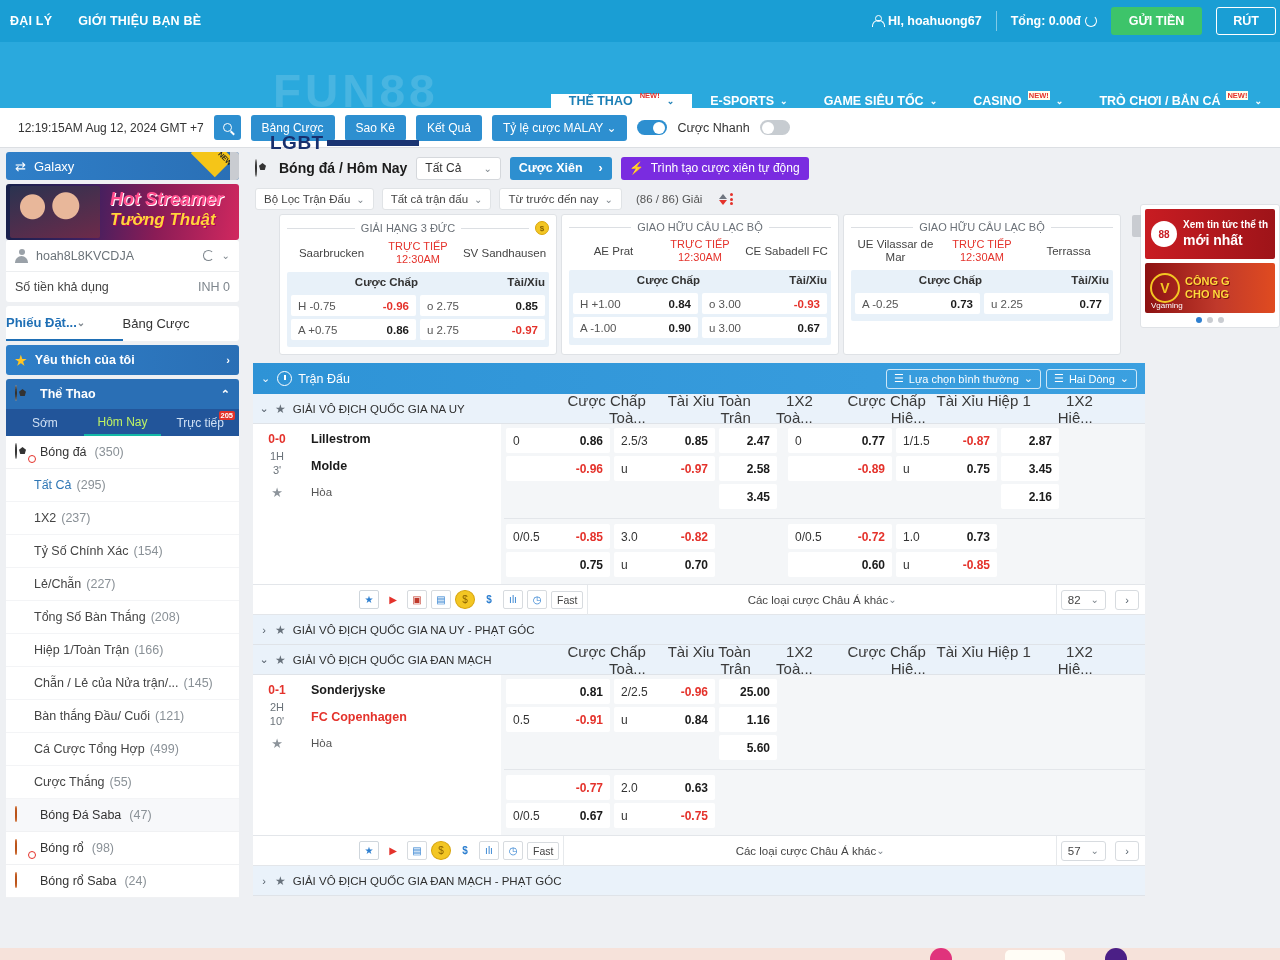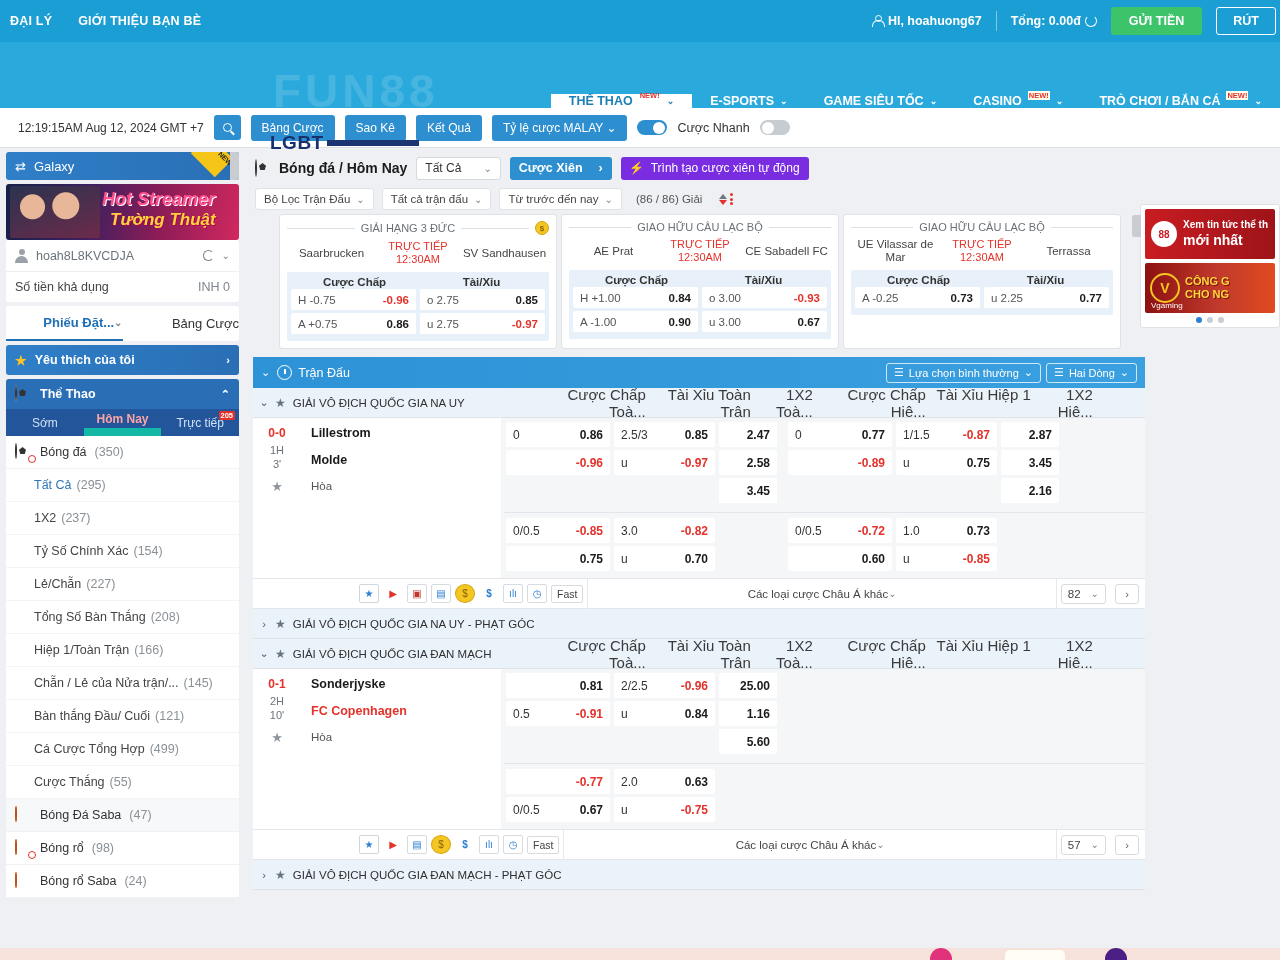--- a/index.html
+++ b/index.html
@@ -62,42 +62,42 @@
   .galaxy { height:28px; background:linear-gradient(90deg,#2f7fc8,#2a6fb5); border-radius:3px; color:#fff; display:flex; align-items:center; gap:8px; padding-left:9px; font-size:13px; position:relative; overflow:hidden;}
   .galaxy .swap { font-size:13px; }
   .galaxy .newflag { position:absolute; right:10px; top:-9px; width:34px; height:26px; background:#f5c518; transform:rotate(45deg); }
   .galaxy .newtxt { position:absolute; right:6px; top:3px; font-size:7px; font-weight:bold; color:#222; transform:rotate(45deg);}
   .galaxy .dots { position:absolute; right:0; top:0; bottom:0; width:9px; background:#c9ccd1; }
   .promo { height:56px; margin-top:4px; border-radius:3px; background:linear-gradient(100deg,#16204a 0%,#3c2060 35%,#8a1c56 65%,#d1285f 100%); position:relative; overflow:hidden;}
   .promo .girl{position:absolute;left:4px;top:2px;width:90px;height:52px;background:
      radial-gradient(circle at 25% 40%, #e8b79a 12px, transparent 13px),
      radial-gradient(circle at 62% 38%, #e8b79a 13px, transparent 14px),
      linear-gradient(160deg,#2a3350,#6d2a4a);border-radius:2px;}
-  .promo .t1{position:absolute;left:96px;top:5px;color:#ff4d8d;font-size:18px;font-weight:bold;font-style:italic;text-shadow:1px 1px 0 #fff;}
+  .promo .t1{position:absolute;left:104px;top:5px;color:#ff4d8d;font-size:18px;font-weight:bold;font-style:italic;text-shadow:1px 1px 0 #fff;}
   .promo .t2{position:absolute;left:104px;top:26px;color:#ffd43b;font-size:17px;font-weight:bold;font-style:italic;text-shadow:1px 1px 0 #b0005a;}
   .card { background:#fff; border-radius:3px; }
   .acctrow { display:flex; align-items:center; height:32px; padding:0 9px; gap:8px; border-bottom:1px solid #eceef0;}
   .avatar-ic { width:13px;height:14px;position:relative;}
   .avatar-ic:before{content:"";position:absolute;top:0;left:3.5px;width:6px;height:6px;background:#9aa1a8;border-radius:50%;}
   .avatar-ic:after{content:"";position:absolute;bottom:0;left:0;width:13px;height:7px;background:#9aa1a8;border-radius:7px 7px 0 0;}
   .acctname{flex:1;color:#6b7379;font-size:12.5px;}
   .spin{width:11px;height:11px;border:1.6px solid #7e868d;border-radius:50%;border-right-color:transparent;}
   .cv-gray{color:#7e868d;font-size:10px;}
   .balrow { display:flex; align-items:center; height:30px; padding:0 9px; font-size:12.5px; color:#444;}
   .balrow .r { margin-left:auto; color:#7e868d; }
   .tabsrow { display:flex; background:#fff; border-radius:3px; margin-top:4px; height:35px; align-items:stretch;}
-  .tabsrow .t { flex:1; display:flex; align-items:center; justify-content:flex-end; gap:0; font-size:13px; color:#333;}
+  .tabsrow .t { flex:1; display:flex; align-items:center; justify-content:flex-start; gap:0; font-size:13px; color:#333;}
   .tabsrow .t.active { color:#1f6fb5; font-weight:bold; border-bottom:2.5px solid #1f6fb5; }
   .blubar { margin-top:4px; height:30px; border-radius:3px; display:flex; align-items:center; padding:0 9px; gap:8px; color:#fff; font-weight:bold; font-size:12.5px;}
   .fav { background:linear-gradient(90deg,#2f7fc8,#2a6fb5); }
   .star-y { color:#ffc524; font-size:13px; }
   .thethao { background:#2a6fb5; margin-top:4px; height:30px; border-radius:3px 3px 0 0; display:flex; align-items:center; padding:0 9px; gap:8px; color:#fff; font-weight:bold; font-size:12.5px;}
   .subtabs { background:#22559a; display:flex; height:27px; align-items:stretch; }
   .subtabs .s { flex:1; display:flex; align-items:center; justify-content:center; color:#cfe0f4; font-size:12px; position:relative;}
-  .subtabs .s.active { color:#fca5a5; font-weight:bold; border-bottom:8px solid #14b8a6;}
+  .subtabs .s.active { color:#bef264; font-weight:normal; border-bottom:2px solid #14b8a6;}
   .livebadge { position:absolute; top:2px; right:4px; background:#e4322b; color:#fff; font-size:7.5px; padding:0 2px; border-radius:2px; font-weight:bold;}
   .sportlist { background:#fff; }
   .sport { display:flex; align-items:center; gap:8px; height:33px; padding:0 9px; font-size:12.5px; color:#333; border-bottom:1px solid #f0f1f3;}
   .ball { width:15px;height:15px;border-radius:50%;background:#fff;border:1px solid #333;position:relative;}
   .ball:after{content:"";position:absolute;left:3px;top:3px;width:7px;height:7px;background:#333;clip-path:polygon(50% 0,100% 38%,82% 100%,18% 100%,0 38%);}
   .ball.basket{background:#e8762c;border-color:#b9531a;}
   .ball.basket:after{display:none;}
   .clocktag{position:absolute;right:-4px;bottom:-3px;width:8px;height:8px;border-radius:50%;background:#fff;border:1px solid #e4322b;}
   .sportwrap{position:relative;width:17px;height:16px;}
   .sublist { background:#fff; }
@@ -125,21 +125,21 @@
   .cards { display:flex; gap:4px; padding-left:30px; position:relative; }
   .mcard { width:278px; background:#fff; border:1px solid #dfe2e6; border-radius:3px; padding:6px 7px 7px 7px; }
   .mc-league { display:flex; align-items:center; gap:6px; font-size:11px; color:#6a7077; }
   .mc-league .ln { flex:1; height:1px; background:#dcdfe3; }
   .coin { width:14px;height:14px;border-radius:50%;background:#f3c623;border:1.5px solid #d8a50c;color:#8a6200;font-size:8px;display:flex;align-items:center;justify-content:center;font-weight:bold;}
   .mc-teams { display:flex; align-items:center; margin-top:5px; }
   .mc-teams .tm { flex:1; font-size:11.5px; color:#444; text-align:center; line-height:1.15;}
   .mc-live { width:84px; text-align:center; color:#e4322b; font-size:11px; line-height:1.2;}
   .mc-odds { margin-top:6px; background:#e8f1f9; border-radius:2px; padding:4px; }
   .mc-hdr { display:flex; }
-  .mc-hdr div { flex:1; text-align:center; font-size:11.5px; font-weight:bold; color:#333; padding-bottom:1px;}
+  .mc-hdr div { flex:1; text-align:right; font-size:11.5px; font-weight:bold; color:#333; padding-bottom:7px;}
   .mc-line { display:flex; gap:4px; margin-bottom:3px; }
   .mc-cell { flex:1; background:#fff; border-radius:2px; height:21px; display:flex; align-items:center; padding:0 7px; font-size:11.5px;}
   .mc-cell .l { color:#555; }
   .mc-cell .v { margin-left:auto; font-weight:bold; color:#1b1b1b; }
   .mc-cell .v.neg { color:#e4322b; }
   .closex { position:absolute; right:10px; top:-2px; color:#555; font-size:14px; }
   .nextarrow { position:absolute; right:8px; top:72px; width:22px;height:26px;background:#fff;border:1px solid #dfe2e6;border-radius:3px;display:flex;align-items:center;justify-content:center;color:#55606b;font-size:12px;}
 
   
   .tablewrap { margin-top:8px; margin-left:4px; margin-right:135px; background:#fff; }

